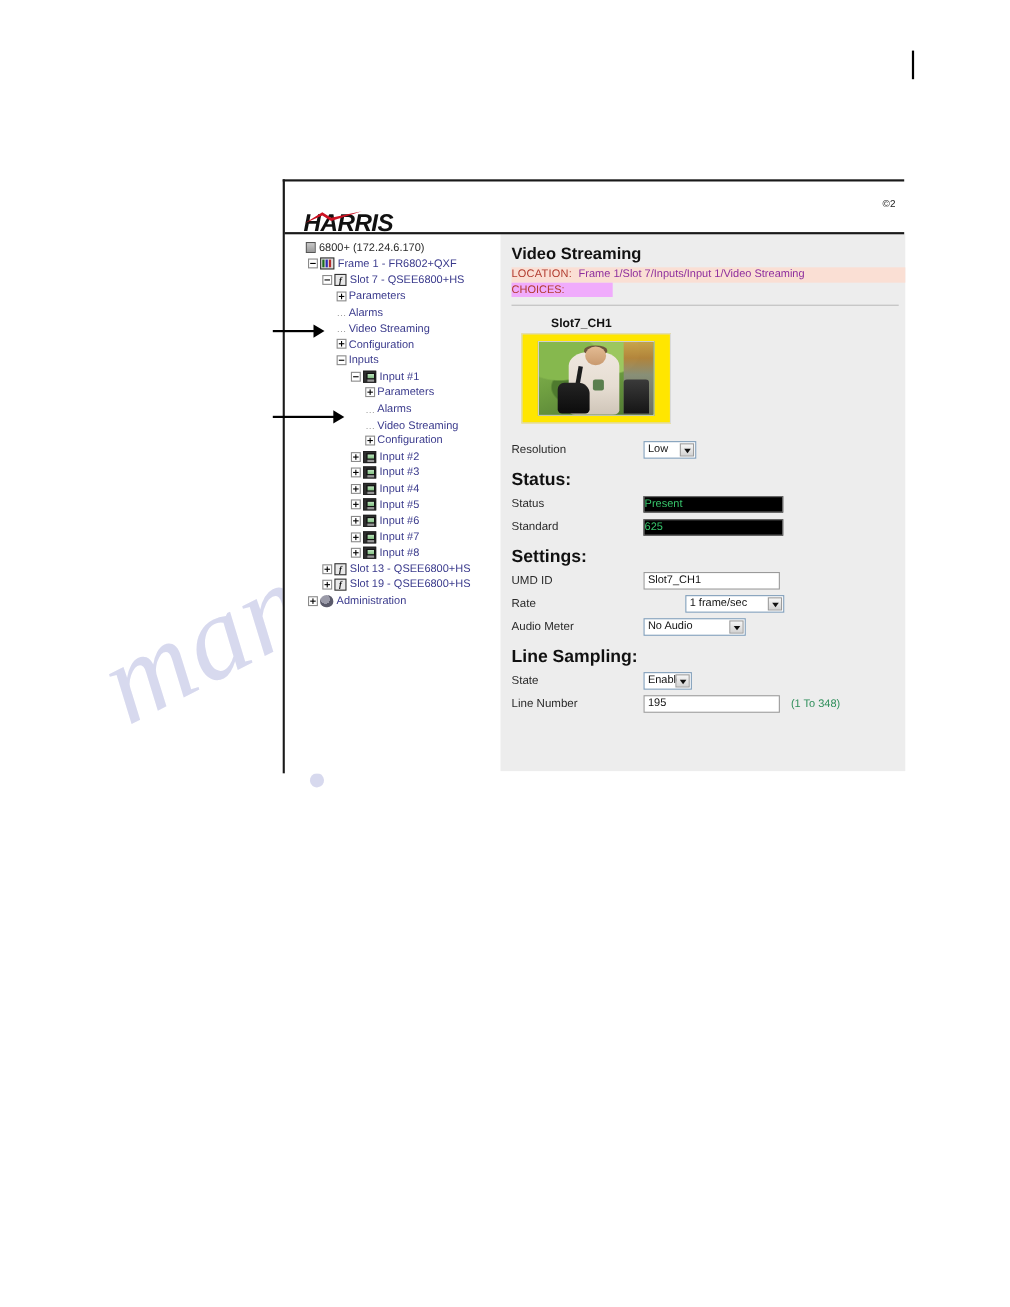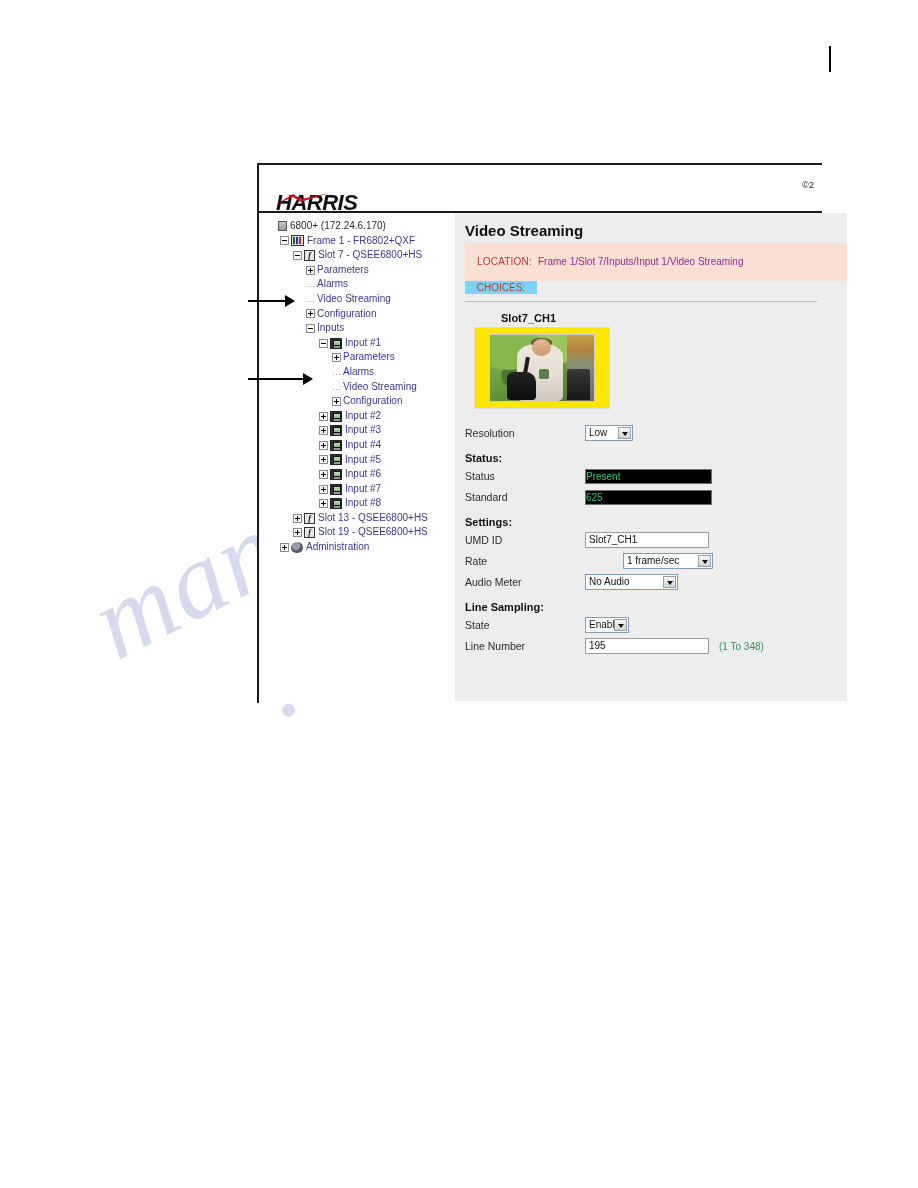--- a/index.html
+++ b/index.html
@@ -233,35 +233,34 @@
   .page-title {
     font-size: 15px;
     font-weight: bold;
     color: #111;
     margin: 0 0 4px 0;
     font-family: "Liberation Sans", sans-serif;
   }
   .locbar {
     background: #fadfd4;
     width: 358px;
-    padding: 12px;
+    padding: 0;
     font-size: 10px;
     line-height: 13.5px;
     font-family: "Liberation Sans", sans-serif;
   }
   .locrow { white-space: nowrap; }
   .loclabel { color: #b03a2e; letter-spacing:.2px; }
   .locpath { color: #8e2f9e; margin-left: 6px; }
   .choicesrow {
-    background: #7dd3fc;
-    width: 72px;
+    background: #f0abfc;
+    width: 92px;
     font-size: 10px;
     line-height: 13.5px;
     color: #b03a2e;
-    text-align: center;
   }
   .divider {
     width: 352px;
     height: 1px;
     background: #bdbdbd;
     margin: 7px 0 10px 0;
   }
 
   .thumb-label {
     font-size: 11px;
@@ -350,21 +349,21 @@
     margin-bottom: 1px;
   }
   .flabel {
     width: 120px;
     flex: none;
     color: #2b2b2b;
     font-size: 10.5px;
   }
   .grouphdr {
     font-weight: bold;
-    font-size: 11px;
+    font-size: 16px;
     color: #111;
     margin: 9px 16px 2px 0;
   }
   .sel {
     position: relative;
     height: 16px;
     border: 1px solid #7f9db9;
     background: #ffffff;
     box-sizing: border-box;
     font-size: 10px;

